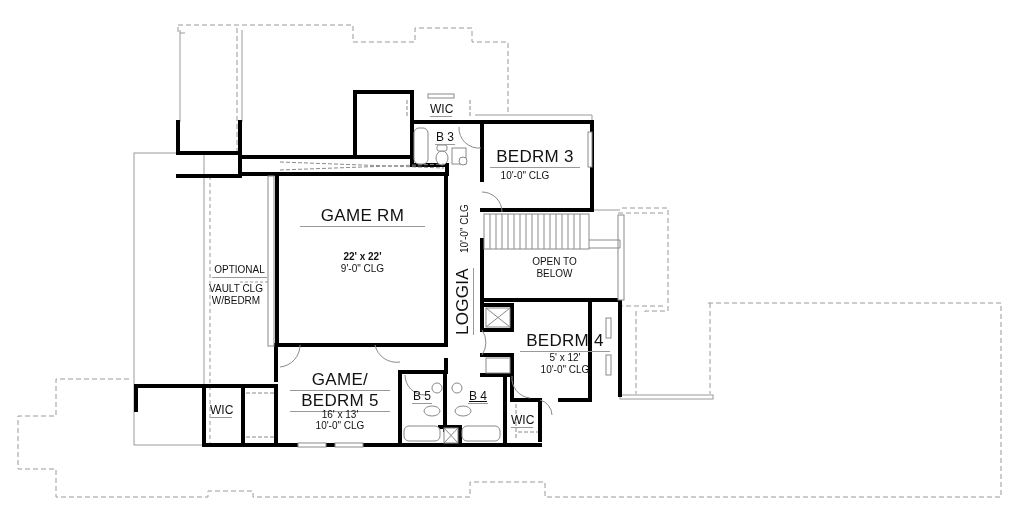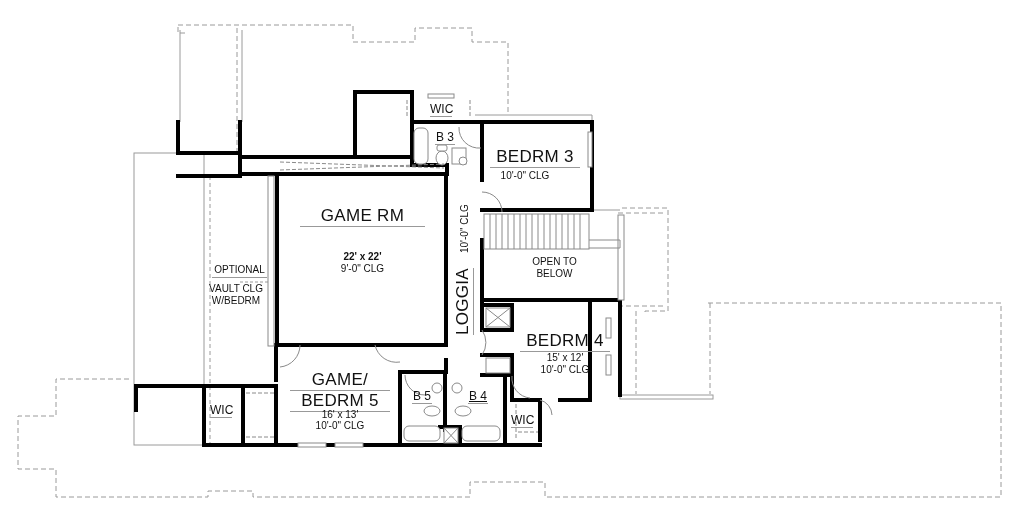--- a/index.html
+++ b/index.html
@@ -164,21 +164,21 @@
 <div class="lbl big" style="left:300px;top:206px;width:125px;">
   <span class="u">GAME RM</span>
 </div>
 <div class="lbl sm" style="left:300px;top:251px;width:125px;font-weight:bold;">22' x 22'</div>
 <div class="lbl sm" style="left:300px;top:263px;width:125px;">9'-0" CLG</div>
 
 <div class="lbl big u" style="left:490px;top:147px;width:90px;">BEDRM 3</div>
 <div class="lbl sm" style="left:490px;top:170px;width:70px;">10'-0"  CLG</div>
 
 <div class="lbl big u" style="left:520px;top:331px;width:90px;">BEDRM 4</div>
-<div class="lbl sm" style="left:520px;top:352px;width:90px;">15' x 12'</div>
+<div class="lbl sm" style="left:520px;top:352px;width:90px;">5' x 12'</div>
 <div class="lbl sm" style="left:520px;top:364px;width:90px;">10'-0" CLG</div>
 
 <div class="lbl big" style="left:290px;top:370px;width:100px;">
   <span class="u">GAME/</span>
   <span class="u">BEDRM 5</span>
 </div>
 <div class="lbl sm" style="left:290px;top:409px;width:100px;">16' x 13'</div>
 <div class="lbl sm" style="left:290px;top:420px;width:100px;">10'-0" CLG</div>
 
 <div class="lbl sm u" style="left:212px;top:264px;width:55px;">OPTIONAL</div>

